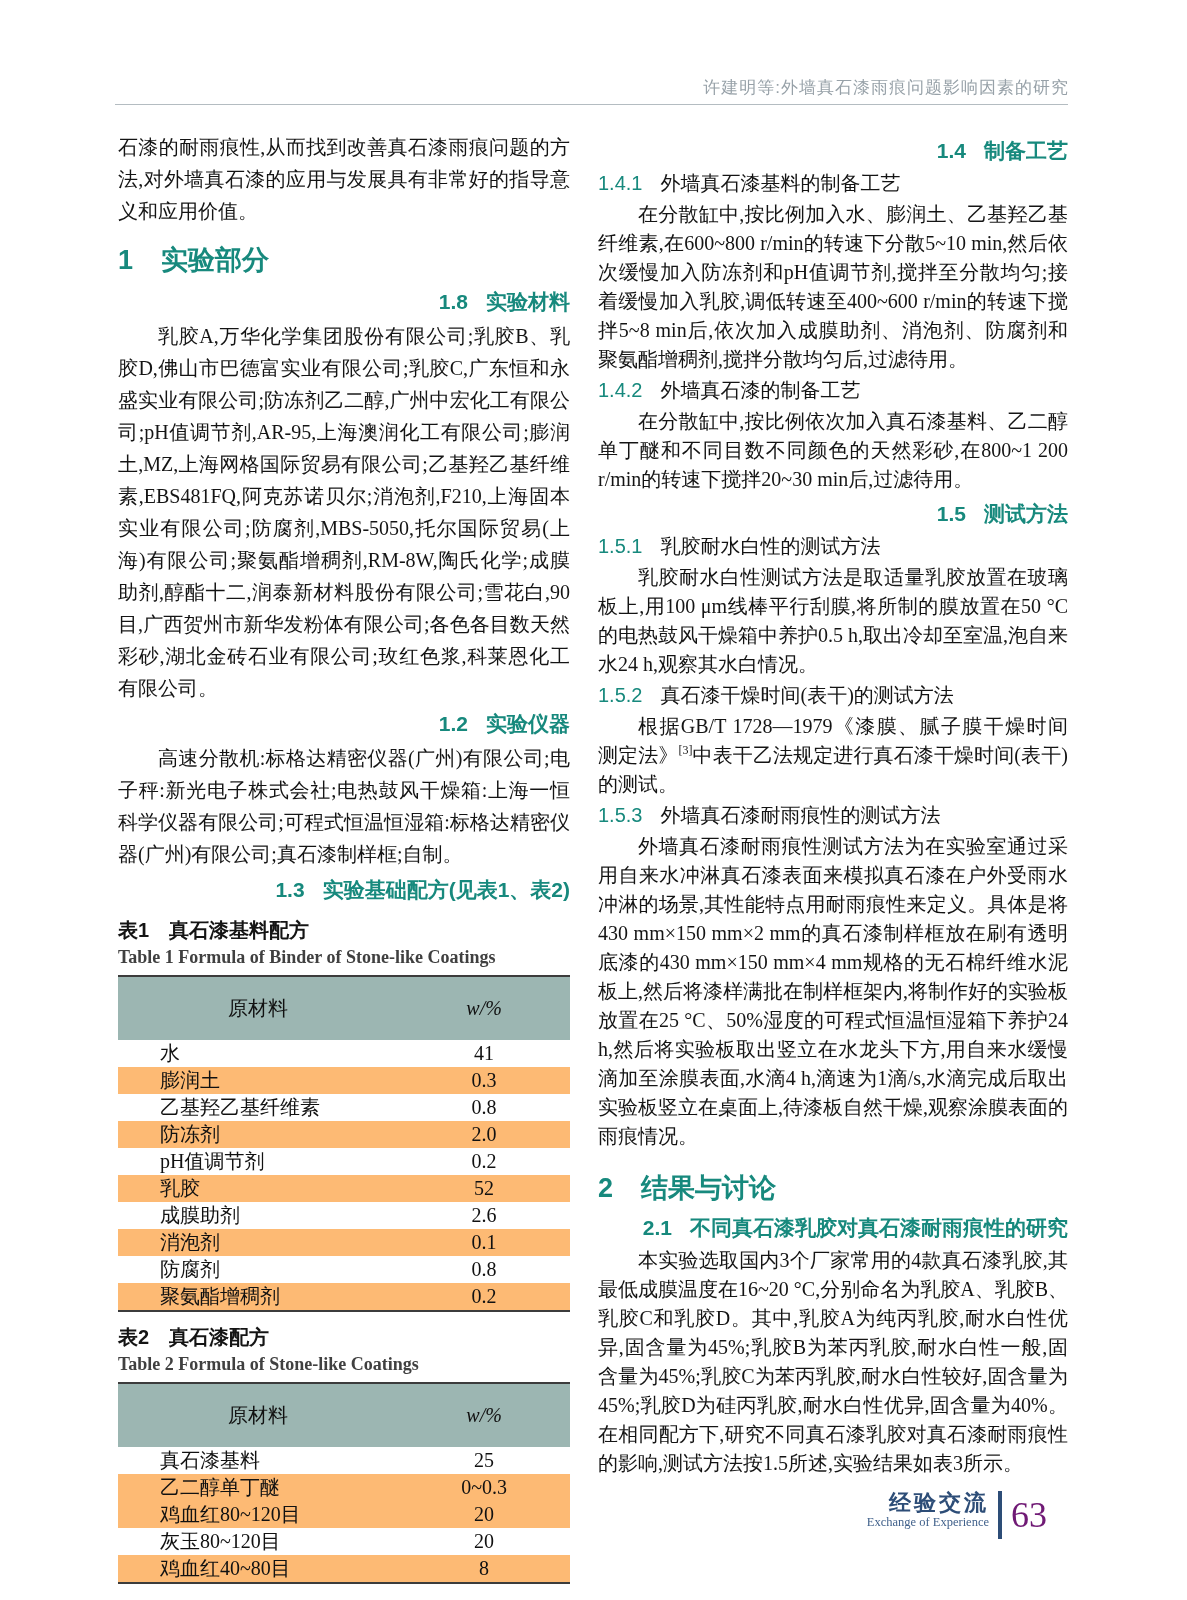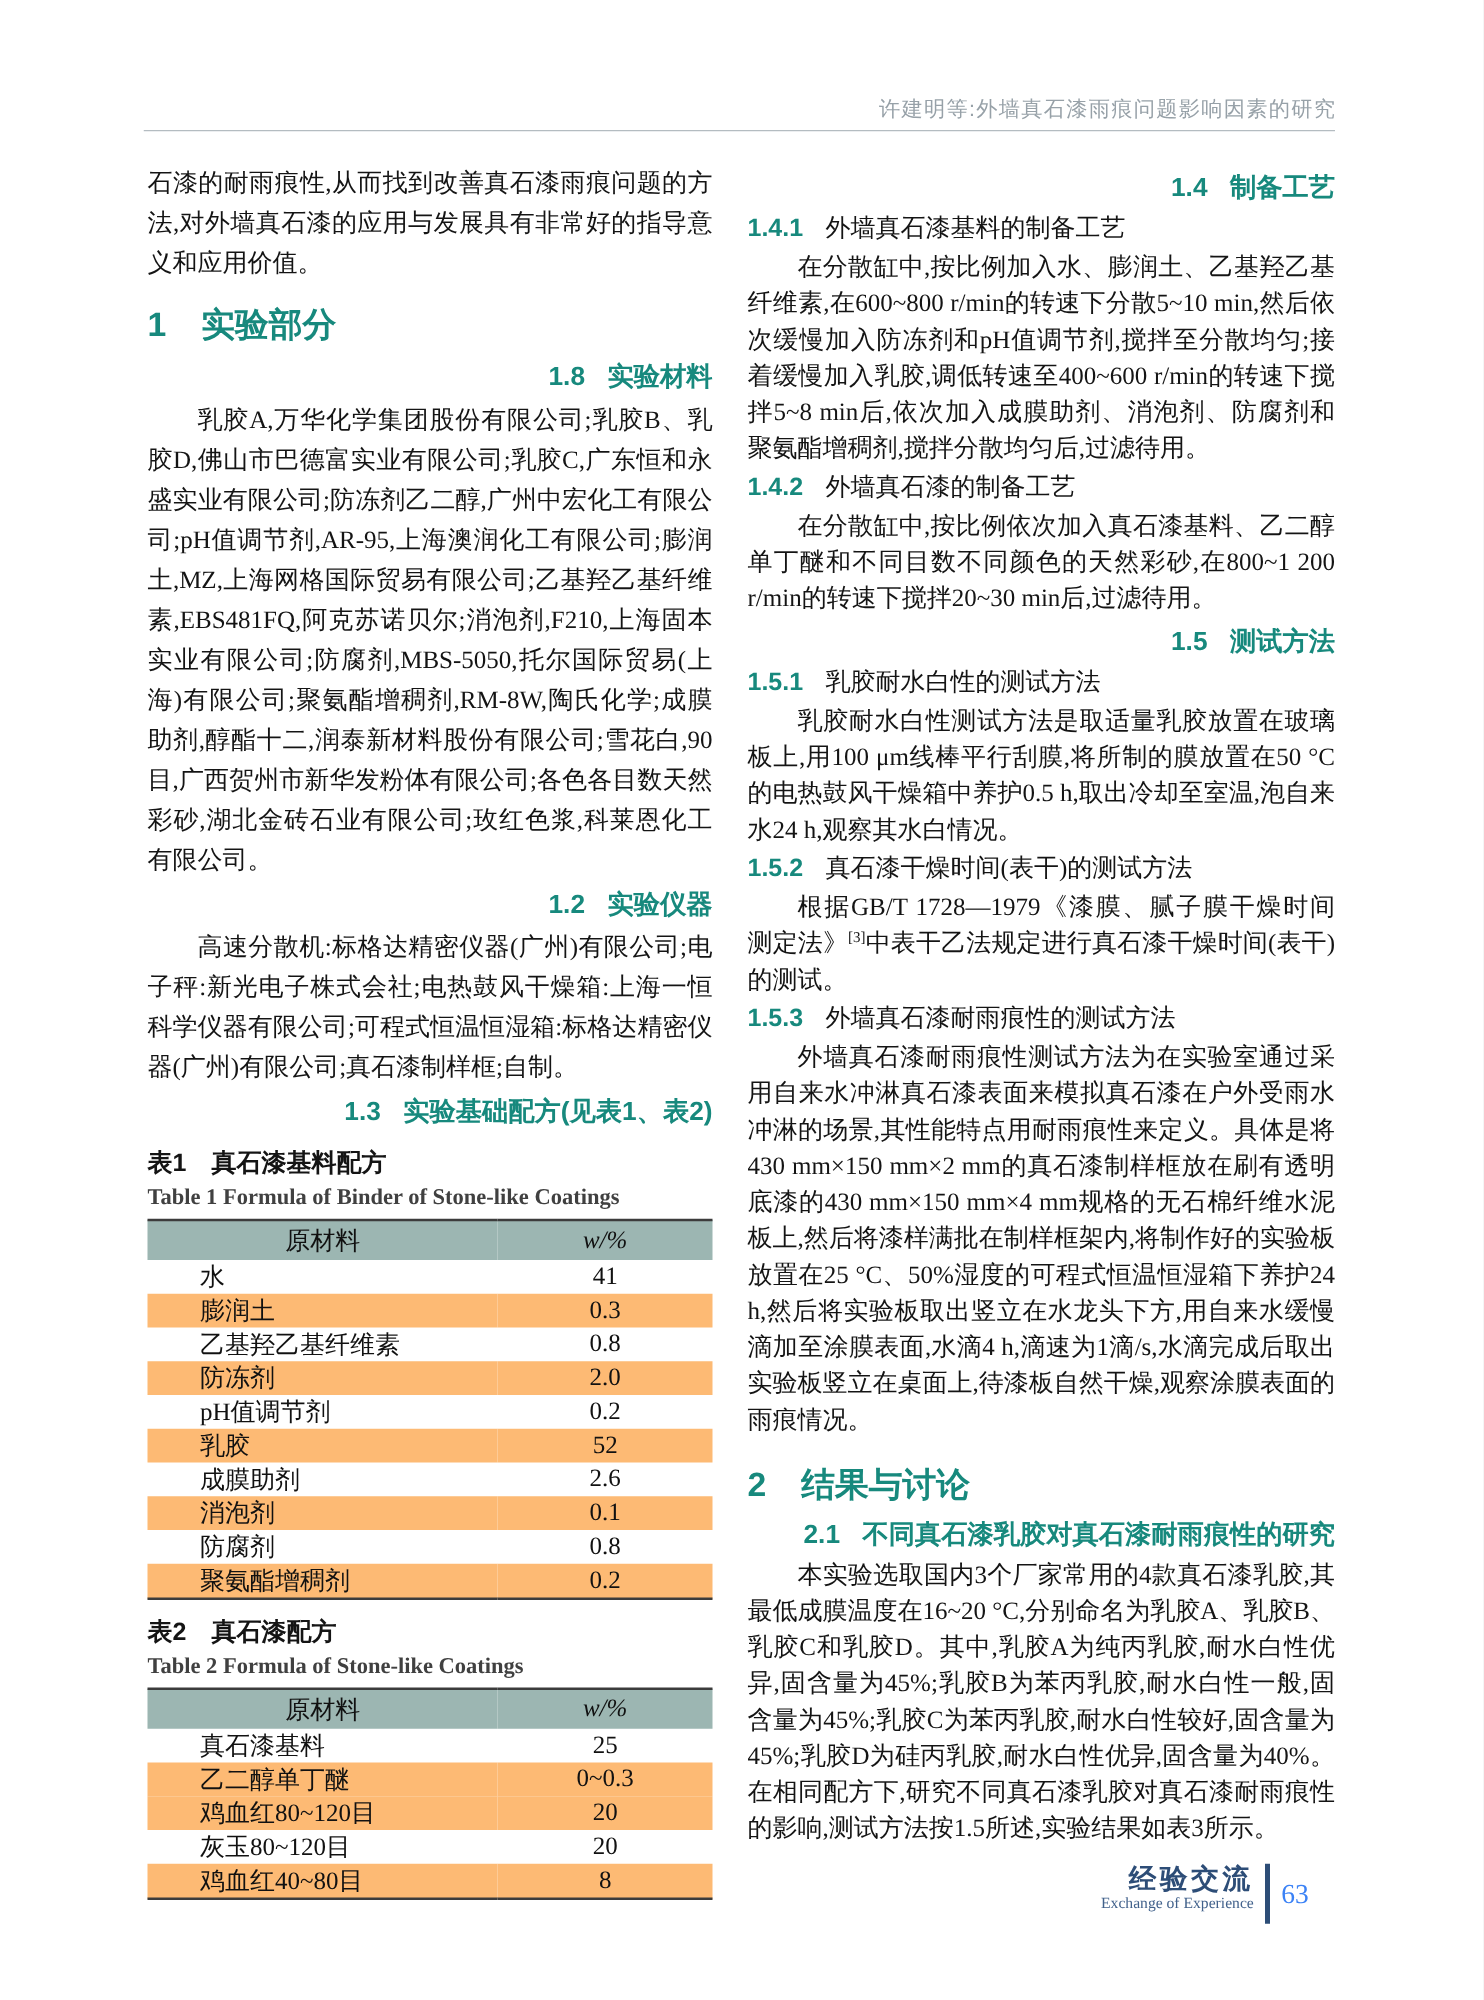--- a/index.html
+++ b/index.html
@@ -34,57 +34,57 @@
   }
   h1.sec .snum { margin-right:28px; }
   h2.sub {
     margin:5px 0 3px; font-family:"Liberation Sans","DejaVu Sans",sans-serif;
     font-size:21px; font-weight:bold; color:#17897d; line-height:30px;text-align:right;
   }
   h2.sub .snum { margin-right:18px; }
   h3.subsub { margin:2px 0; font-size:20px; font-weight:normal; line-height:29px; color:#141414; }
   h3.subsub .snum {
     font-family:"Liberation Sans","DejaVu Sans",sans-serif;
-    font-weight:bold; color:#17897d; margin-right:18px;
+    font-weight:normal; color:#17897d; margin-right:18px;
   }
   #col-right h1.sec { margin-top:20px; margin-bottom:8px; }
 
   
   .cap-zh {
     text-align:left; font-family:"Liberation Sans","DejaVu Sans",sans-serif;
     font-weight:bold; font-size:20px; margin:12px 0 3px; color:#141414;
   }
   .cap-en { font-weight:bold; font-size:18px; margin:0 0 7px; color:#404040; }
   table.paper-table {
     width:100%; border-collapse:collapse;
     border-top:2.5px solid #3c3c3c; border-bottom:2.5px solid #3c3c3c;
   }
   table.paper-table th {
-    background:#9cb6b2; font-weight:normal; font-size:20px; height:31px; padding:0;
+    background:#9cb6b2; font-weight:normal; font-size:20px; height:31px; padding:16px;
   }
   table.paper-table th.h-val { font-style:italic; }
   table.paper-table col.c1 { width:62%; }
   table.paper-table col.c2 { width:38%; }
   table.paper-table td { font-size:20px; height:27px; padding:0; }
   table.paper-table td:first-child { text-align:left; padding-left:42px; }
   table.paper-table td:last-child  { text-align:center; }
   table.paper-table tr.shade { background:#fdba74; }
 
   sup { font-size:12px; line-height:0; }
 
   
   .footer { position:absolute; top:1491px; right:140px; display:flex; }
   .footer-text { text-align:right; margin-right:9px; }
   .footer-zh {
     font-family:"Liberation Sans","DejaVu Sans",sans-serif; font-weight:bold;
     font-size:22px; color:#2d4d77; letter-spacing:3px; line-height:24px;
   }
   .footer-en { font-size:12.5px; color:#41618b; line-height:15px; }
   .footer-bar { width:4px; height:48px; background:#2d4d77; margin-right:9px; }
-  .footer-page { font-size:22px; color:#3b82f6; line-height:48px; }
+  .footer-page { font-size:36px; color:#701a75; line-height:48px; }
 </style>
 </head>
 <body>
 
 <div id="page">
 
   <div class="running-title">许建明等:外墙真石漆雨痕问题影响因素的研究</div>
   <div class="header-rule"></div>
 
   <div id="col-left" class="col">

